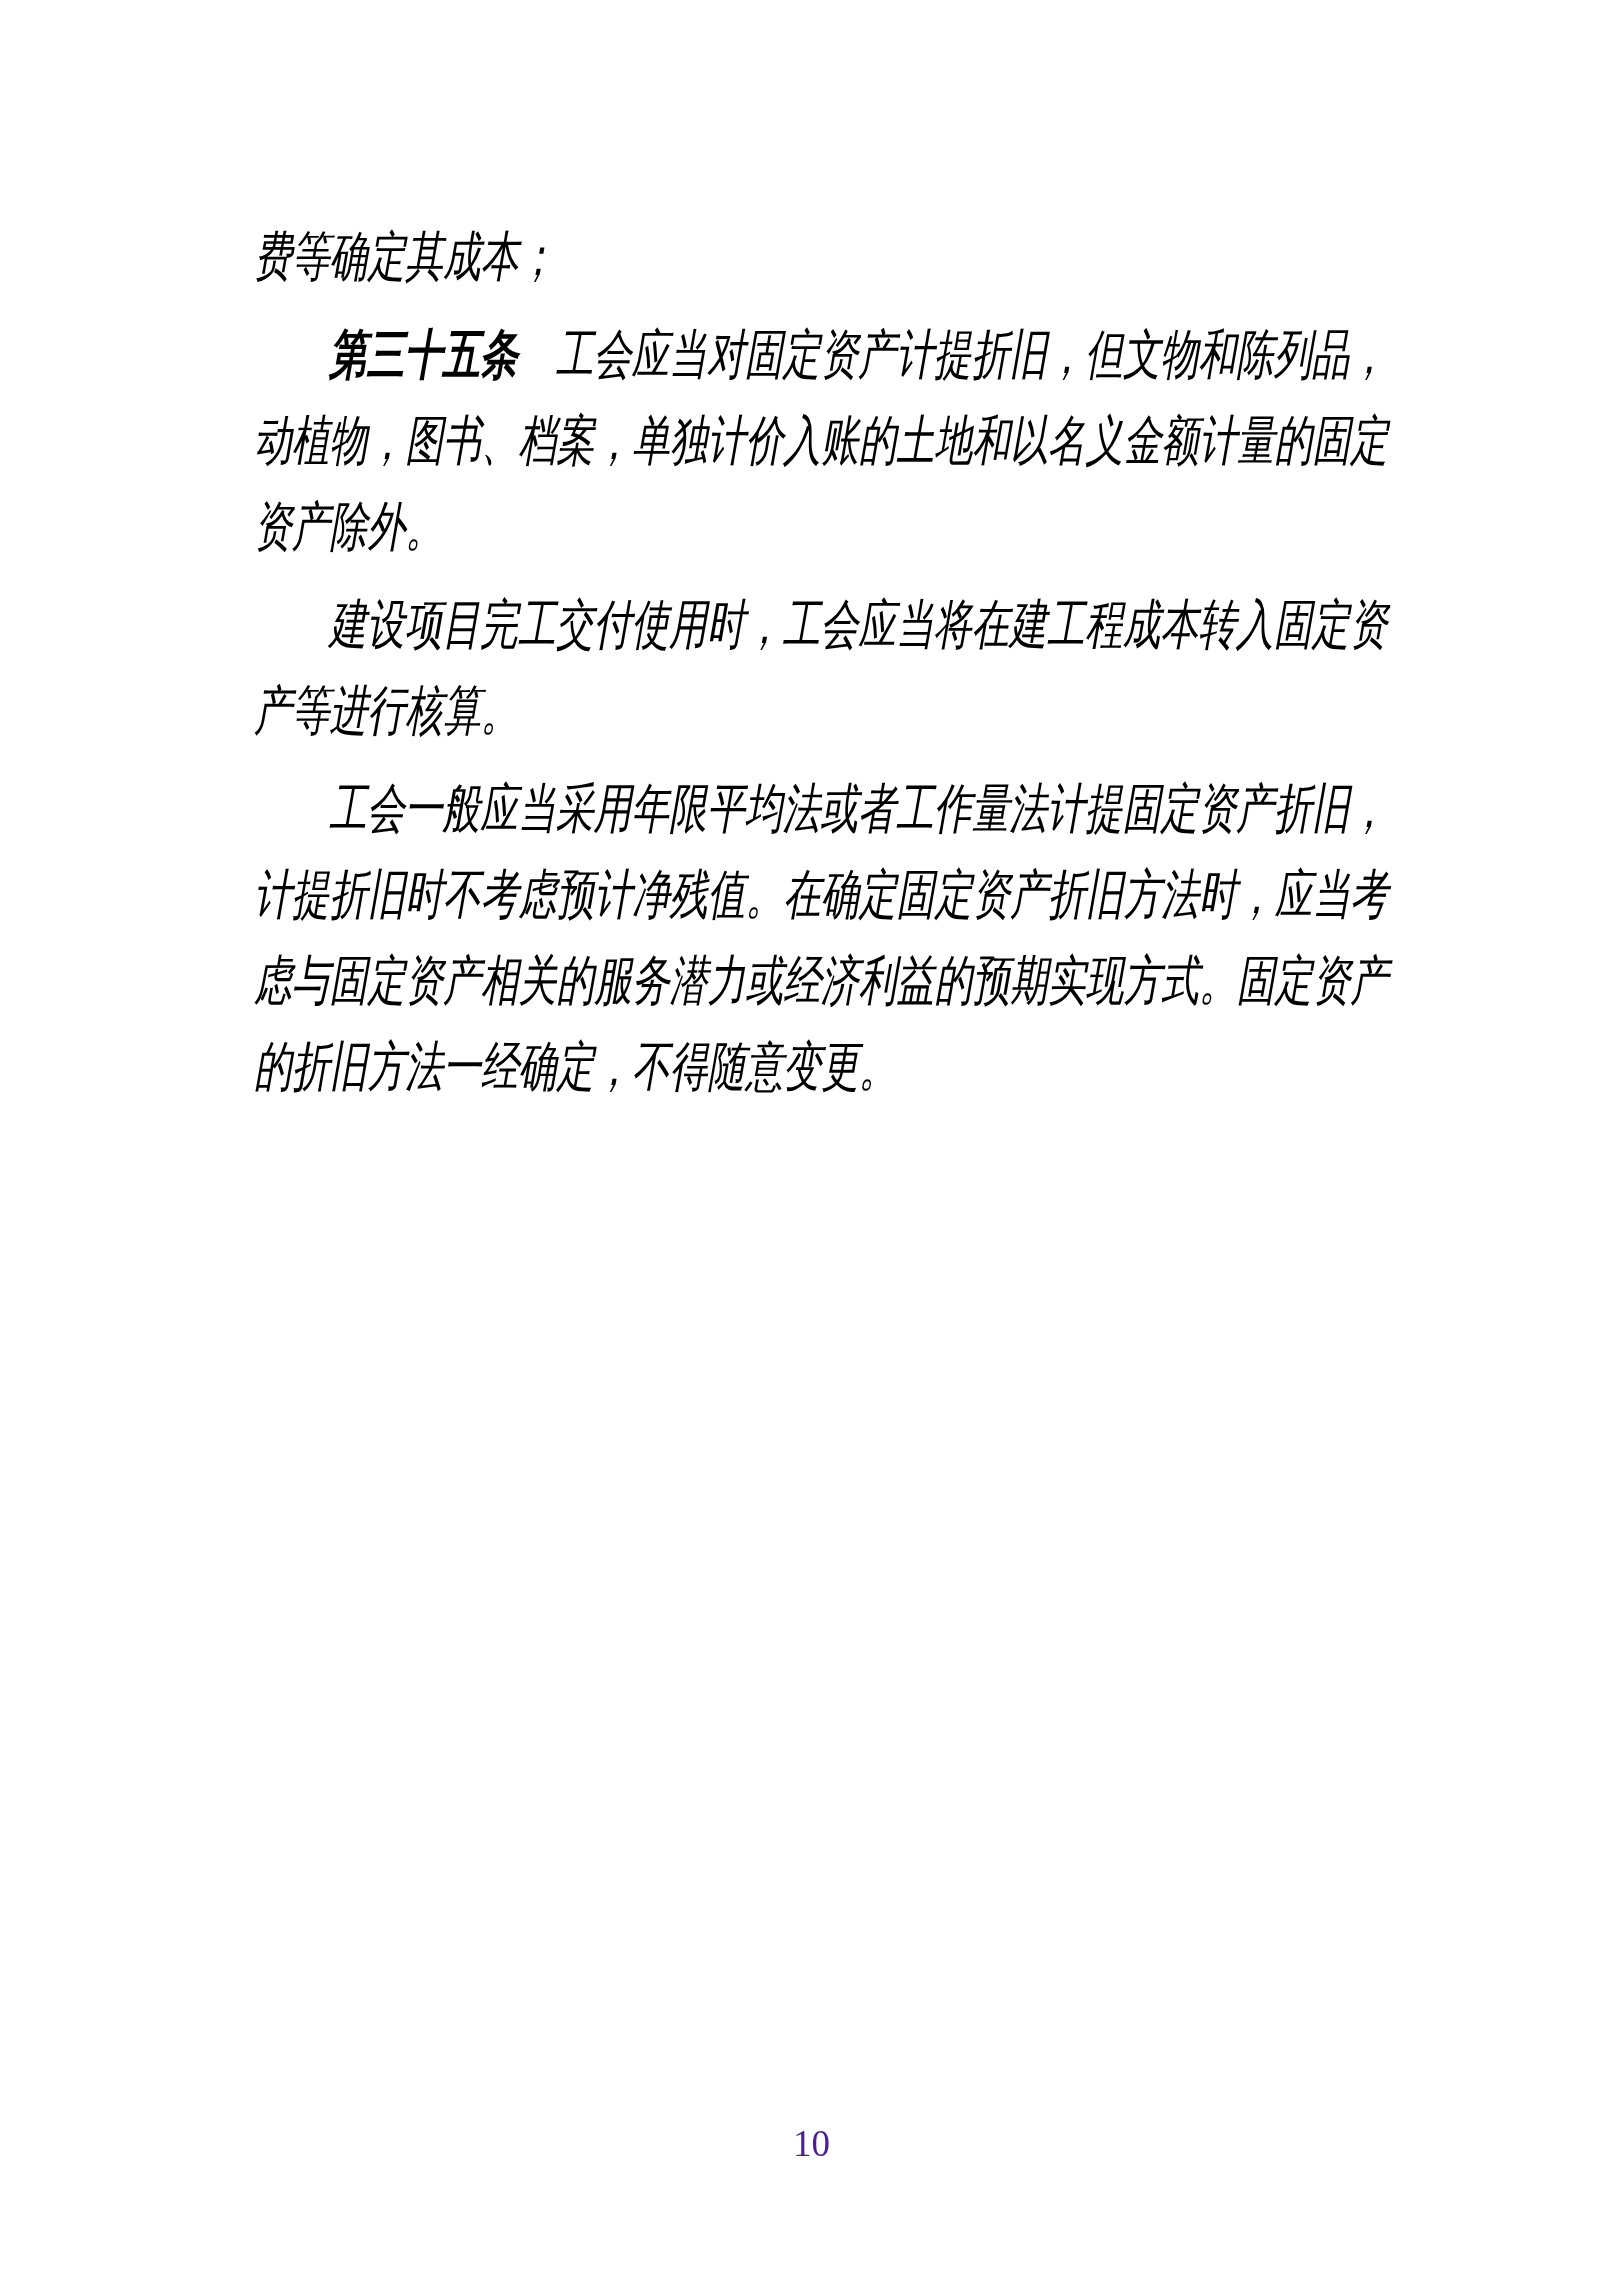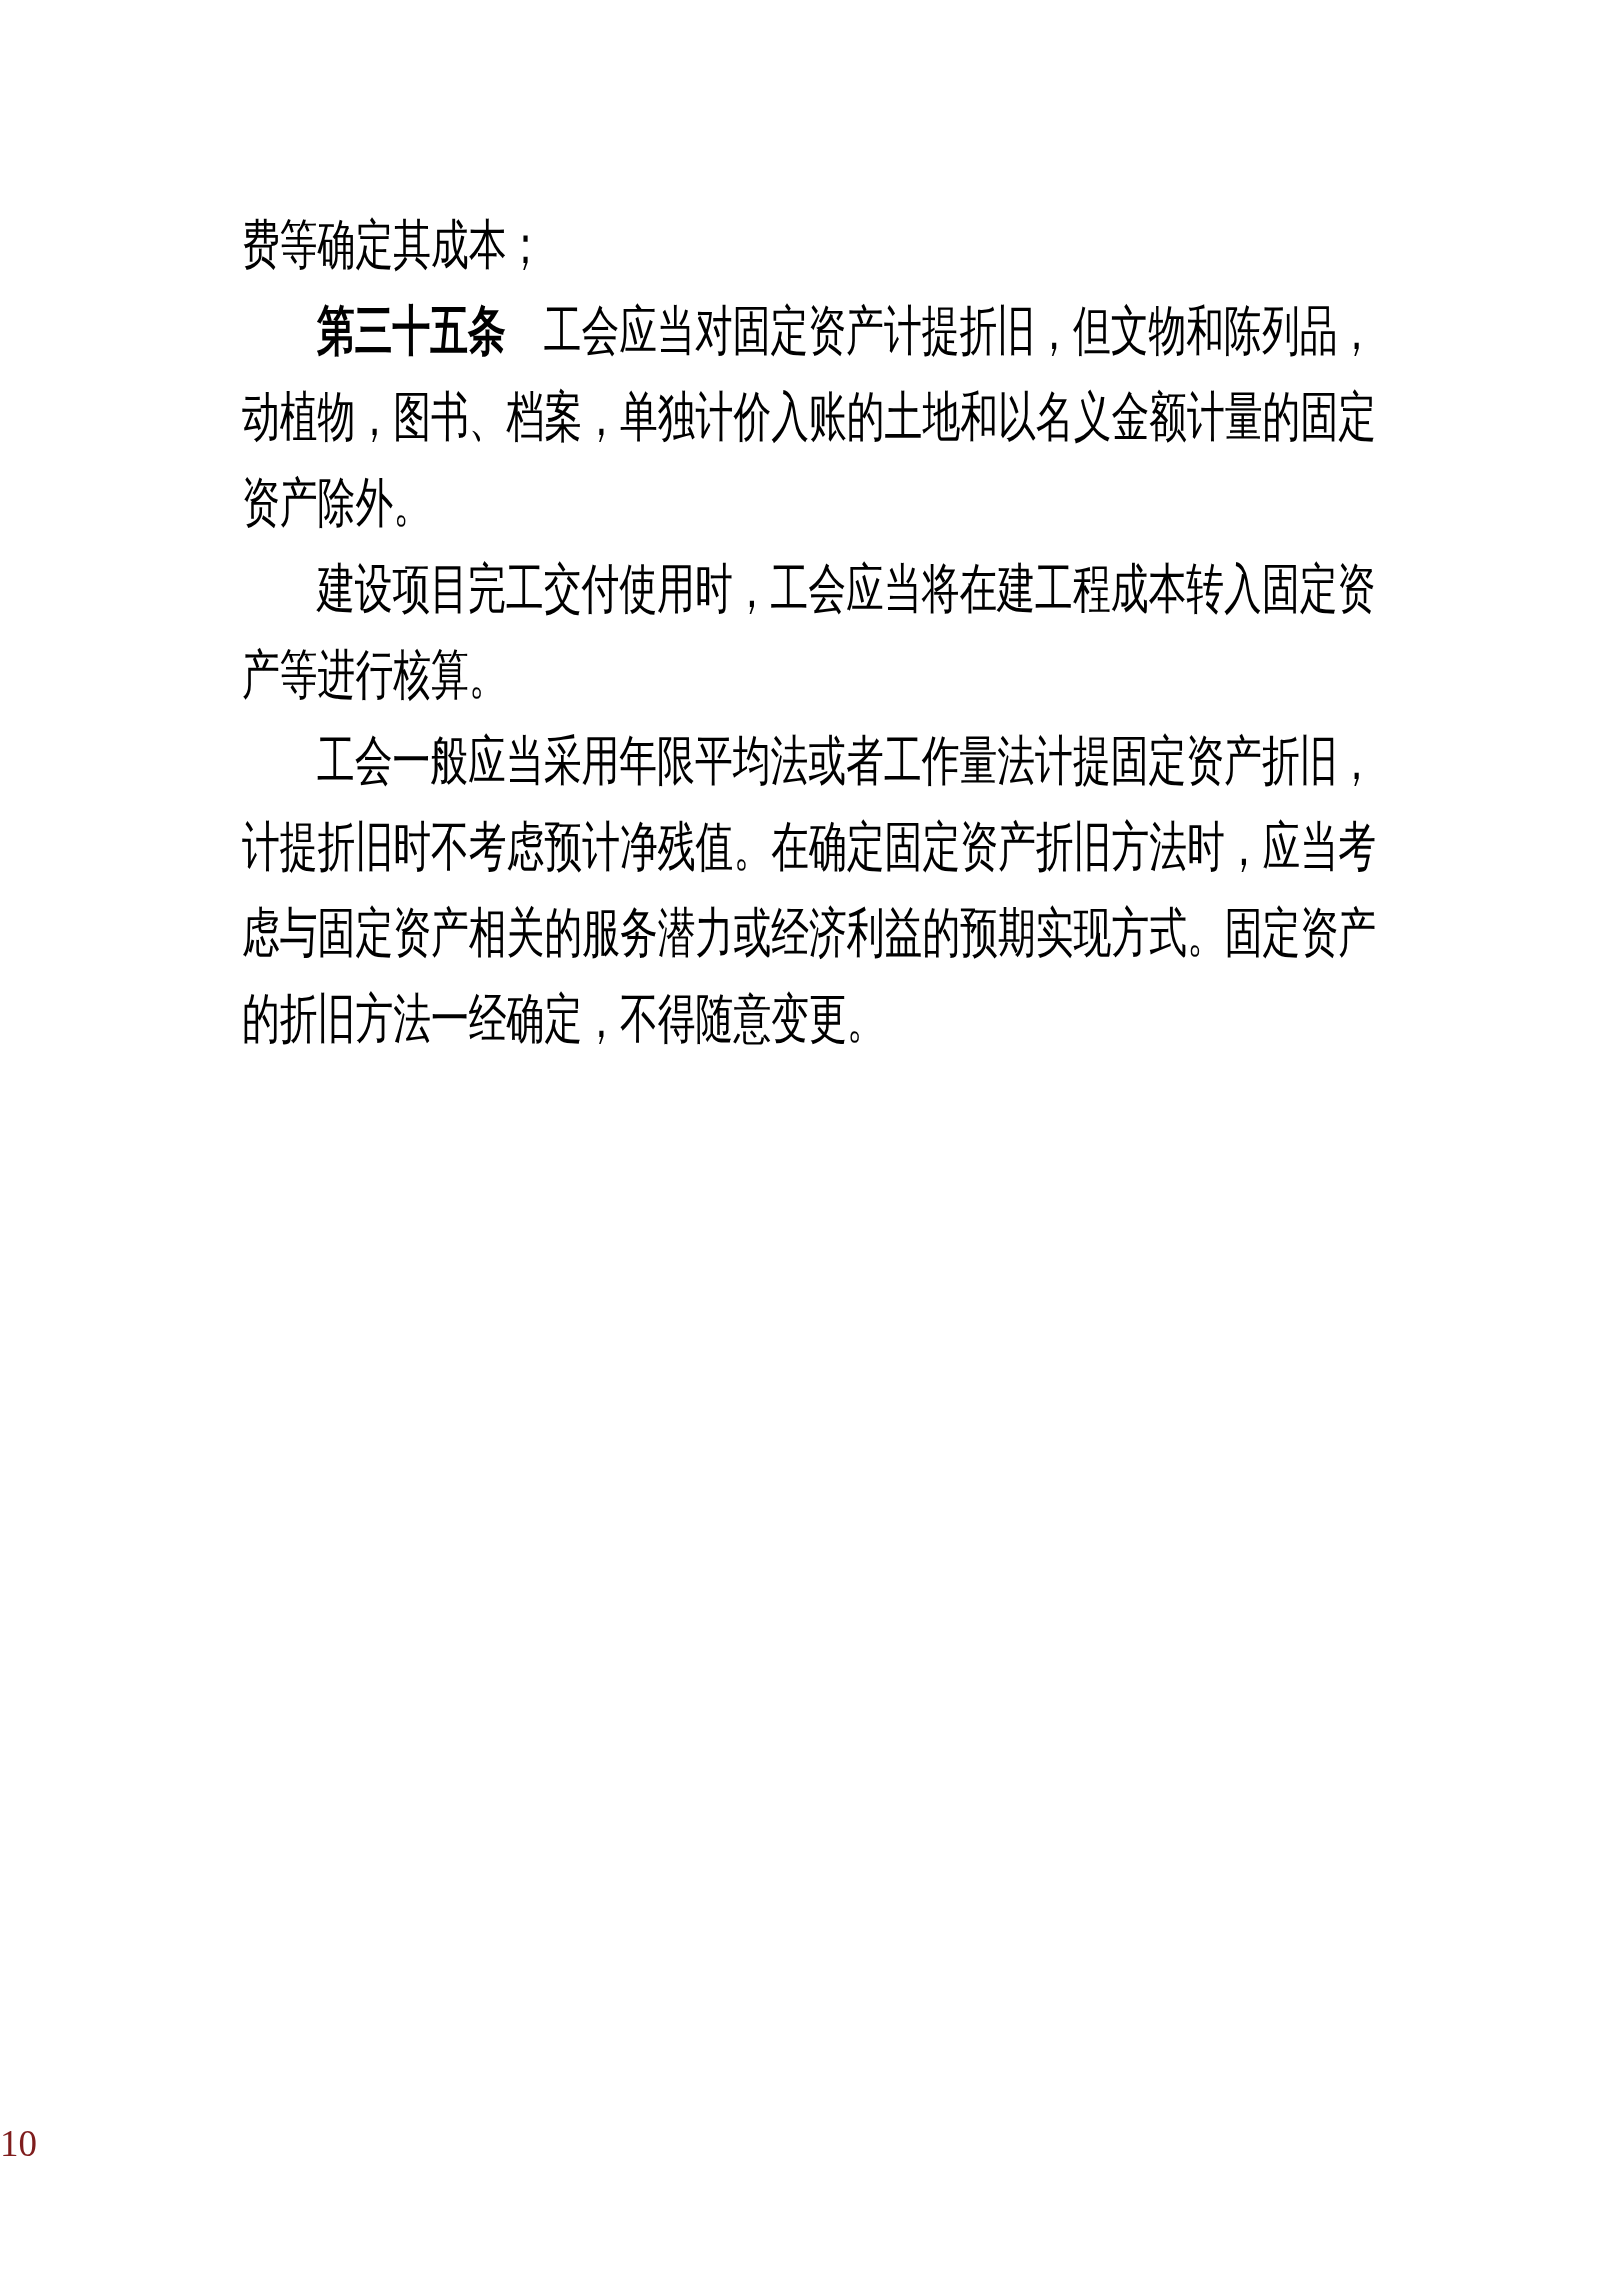--- a/index.html
+++ b/index.html
@@ -16,22 +16,23 @@
     font-family: "Liberation Serif", serif;
     color: #000000;
   }
   .text-block {
     position: absolute;
     left: 242px;
     top: 202px;
     width: 1127px;
   }
   .paragraph {
-    margin: 0;
+    margin: 12px;
     padding: 0;
+    font-style: italic;
   }
   .line {
     height: 86px;
     line-height: 86px;
     font-size: 54px;
     white-space: nowrap;
     letter-spacing: 0;
     transform: scaleX(0.70);
     transform-origin: 0 50%;
   }
@@ -42,24 +43,24 @@
     font-weight: 400;
   }
   .run.bold {
     font-weight: 700;
   }
   .page-footer {
     position: absolute;
     left: 0;
     top: 2122px;
     width: 100%;
-    text-align: left;
+    text-align: center;
     font-size: 37px;
     line-height: 43px;
-    color: #7f1d1d;
+    color: #4c1d95;
   }
 </style>
 </head>
 <body>
 
 <div class="page" style="background: rgb(255, 255, 255); color: rgb(0, 0, 0);">
   <div class="text-block">
       <div class="paragraph">
         <div class="line"><span class="run">费等确定其成本；</span></div>
       </div>

